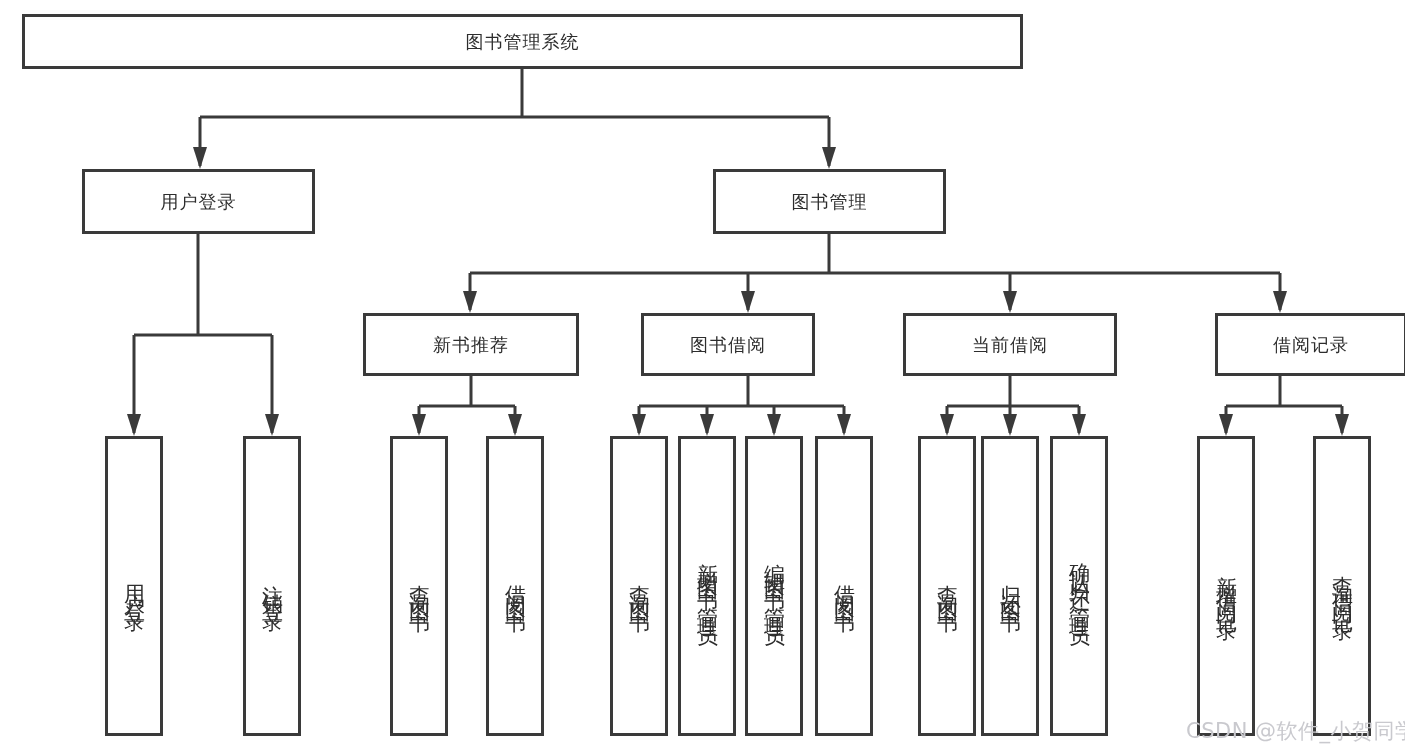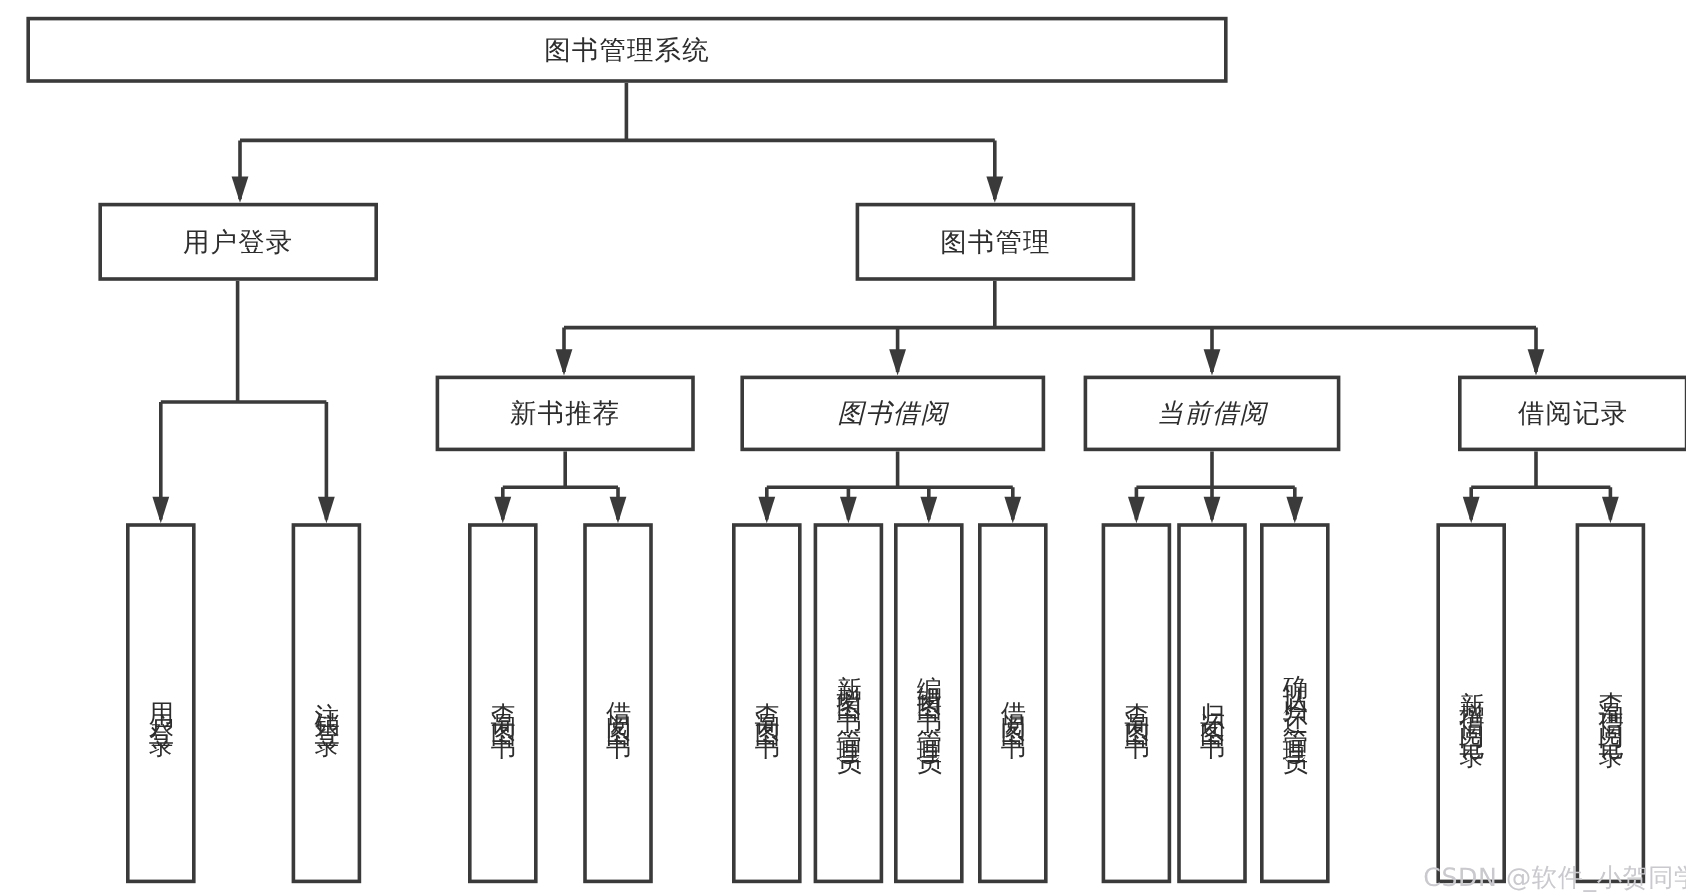--- a/index.html
+++ b/index.html
@@ -17,21 +17,21 @@
     box-sizing: border-box;
     background: #ffffff;
     border: 3px solid #3a3a3a;
     display: flex;
     align-items: center;
     justify-content: center;
     color: #2d2d2d;
     z-index: 2;
   }
   .h-node .label {
-    font-size: 22px;
+    font-size: 18px;
     letter-spacing: 1px;
     white-space: nowrap;
   }
   .v-node .label {
     writing-mode: vertical-lr;
     text-orientation: mixed;
     font-size: 21px;
     line-height: 1;
     letter-spacing: 9px;
     white-space: nowrap;
@@ -95,24 +95,24 @@
   <div class="node h-node" style="left:82px; top:169px; width:233px; height:65px;">
     <span class="label">用户登录</span>
   </div>
   <div class="node h-node" style="left:713px; top:169px; width:233px; height:65px;font-family:Liberation Serif, serif;">
     <span class="label">图书管理</span>
   </div>
 
   <div class="node h-node" style="left:363px; top:313px; width:216px; height:63px;justify-content:center;">
     <span class="label">新书推荐</span>
   </div>
-  <div class="node h-node" style="left:617px; top:313px; width:254px; height:63px;font-style:italic;">
+  <div class="node h-node" style="left:641px; top:313px; width:174px; height:63px;">
     <span class="label">图书借阅</span>
   </div>
-  <div class="node h-node" style="left:903px; top:313px; width:214px; height:63px;font-style:italic;">
+  <div class="node h-node" style="left:903px; top:313px; width:214px; height:63px;">
     <span class="label">当前借阅</span>
   </div>
   <div class="node h-node" style="left:1173px; top:313px; width:192px; height:63px;margin-left:42px;">
     <span class="label">借阅记录</span>
   </div>
 
   <div class="node v-node" style="left:105px; top:436px; width:58px; height:300px;">
     <span class="label">用户登录</span>
   </div>
   <div class="node v-node" style="left:243px; top:436px; width:58px; height:300px;">

